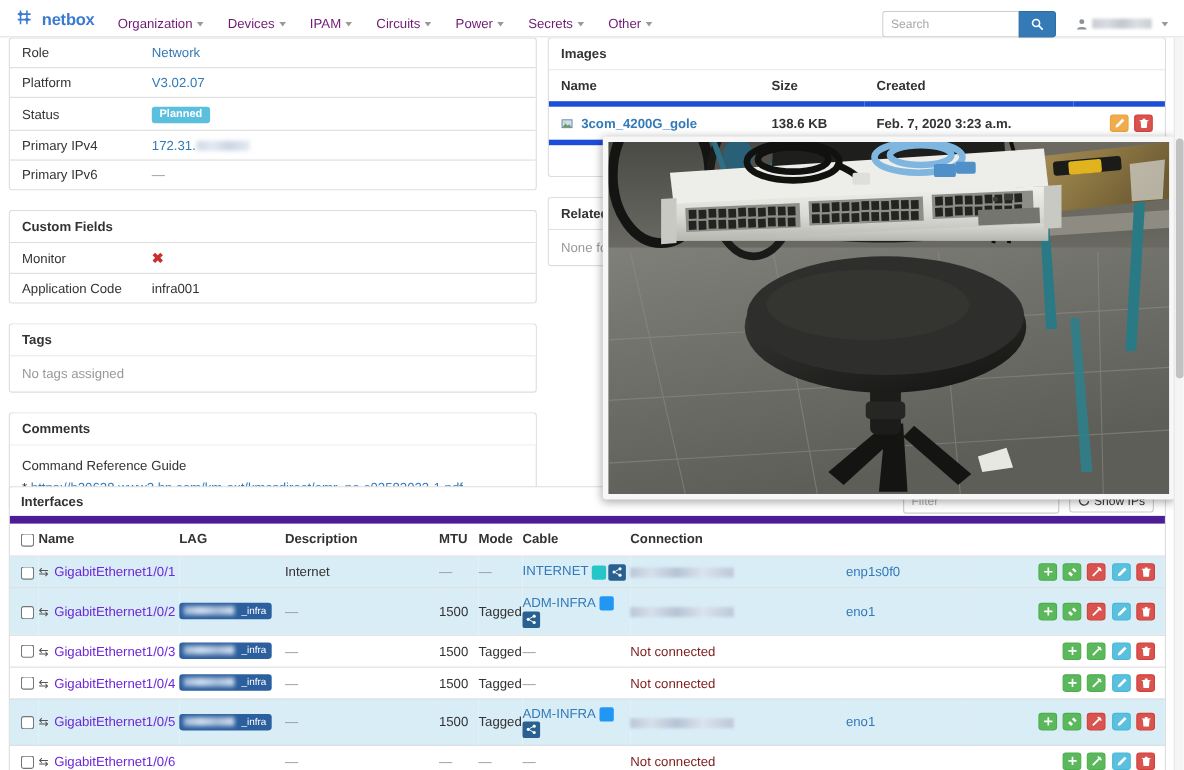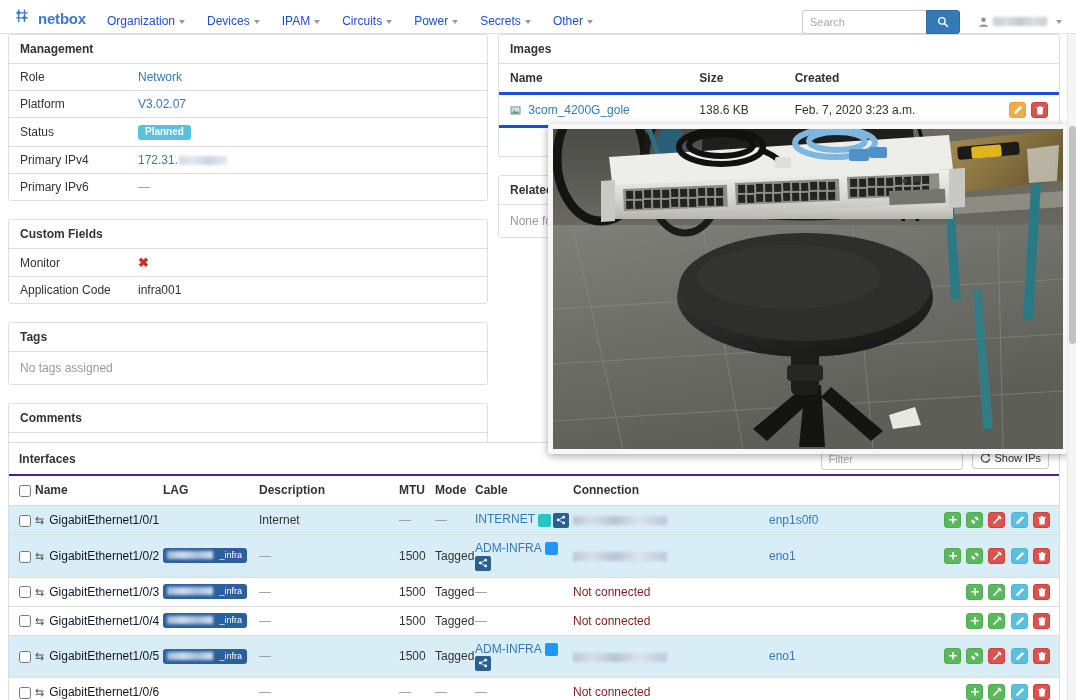--- a/index.html
+++ b/index.html
@@ -24,21 +24,21 @@
   }
   .brand { display: flex; align-items: flex-end; padding: 0 10px 0 12px; }
   .brand-logo { width: 20px; height: 20px; margin-right: 6px; }
   .brand-text {
     font-size: 15px; font-weight: bold; color: #3a7bd0;
     letter-spacing: -0.2px;
   }
   .nav-items { display: flex; align-items: center; height: 34px; }
   .nav-item {
     padding: 0 11px; height: 25px; line-height: 34px;
-    font-size: 12px; color: #1d4ed8; cursor: pointer;
+    font-size: 12px; color: #701a75; cursor: pointer;
     white-space: nowrap;
   }
   .caret {
     display: inline-block; margin-left: 4px;
     border-left: 3.5px solid transparent;
     border-right: 3.5px solid transparent;
     border-top: 4px solid #999;
     vertical-align: middle;
   }
   .nav-right {
@@ -124,21 +124,21 @@
 
   
   table.data { width: 100%; border-collapse: collapse; }
   table.data th {
     padding: 7px 11px; font-size: 12px; font-weight: bold;
     text-align: left; color: #333;
     border-bottom: 1px solid #dddddd;
   }
   table.data td {
     padding: 7px 11px; font-size: 12px;
-    border-top: 3px solid #1d4ed8; vertical-align: middle;
+    border-top: 5px solid #1d4ed8; vertical-align: middle; font-weight: bold;
   }
   .img-icon { margin-right: 4px; vertical-align: -2px; }
   .row-actions { text-align: right; white-space: nowrap; }
   .btn-xs {
     display: inline-block; width: 17px; height: 16px;
     border-radius: 3px; margin-left: 2px;
     vertical-align: middle; cursor: pointer;
     position: relative;
   }
   .btn-warning { background: #f0ad4e; border: 1px solid #eea236; }
@@ -162,21 +162,21 @@
 
   
   .if-panel {
     position: absolute; left: 8px; top: 408px;
     width: 1052px;
     border: 1px solid #dddddd; border-radius: 3px;
     background: #fff;
   }
   .if-heading {
     height: 33px; padding: 0 10px;
-    border-bottom: 2px solid #4c1d95;
+    border-bottom: 7px solid #4c1d95;
     display: flex; align-items: center;
   }
   .if-title { font-weight: bold; font-size: 12px; }
   .if-tools { margin-left: auto; display: flex; align-items: flex-start; }
   .filter-input {
     width: 142px; height: 22px;
     border: 1px solid #cccccc; border-radius: 3px;
     padding: 0 7px; font-size: 11px; color: #555;
     font-family: "Liberation Sans", sans-serif;
     outline: none; margin-right: 9px; background: #fff;
@@ -214,21 +214,21 @@
   .c-cable { width: 98px; }
   .c-conn  { width: 196px; }
   .c-conn2 { width: 110px; }
   .c-act   { width: auto; padding-right: 9px !important; }
 
   input[type=checkbox].cb {
     width: 12px; height: 12px; margin: 0;
     vertical-align: middle; cursor: pointer;
   }
   .if-icon { color: #555; margin-right: 5px; font-size: 11px; }
-  .if-name { color: #0f172a; text-align: right; }
+  .if-name { color: #6d28d9; text-align: right; }
   .lag-blur {
     display: inline-block; height: 15px; width: 84px;
     background: #2c5f9e; border-radius: 3px;
     position: relative; overflow: hidden; vertical-align: middle;
   }
   .lag-blur::before {
     content: ""; position: absolute; left: 4px; top: 3px;
     width: 46px; height: 8px;
     background: linear-gradient(90deg,#9fb9d8,#cfdcec,#a8bed9,#d3deec);
     filter: blur(1.7px);
@@ -317,21 +317,20 @@
       <i class="caret"></i>
     </div>
   </div>
 </div>
 
 <div class="page">
 
   <div class="col-left">
 
     <div class="panel">
-      <div class="panel-heading">Management</div>
       <table class="kv">
         <tbody>
             <tr>
           <td class="k">Role</td>
           <td><a>Network</a></td>
         </tr>
         <tr>
           <td class="k">Platform</td>
           <td><a>V3.02.07</a></td>
         </tr>

